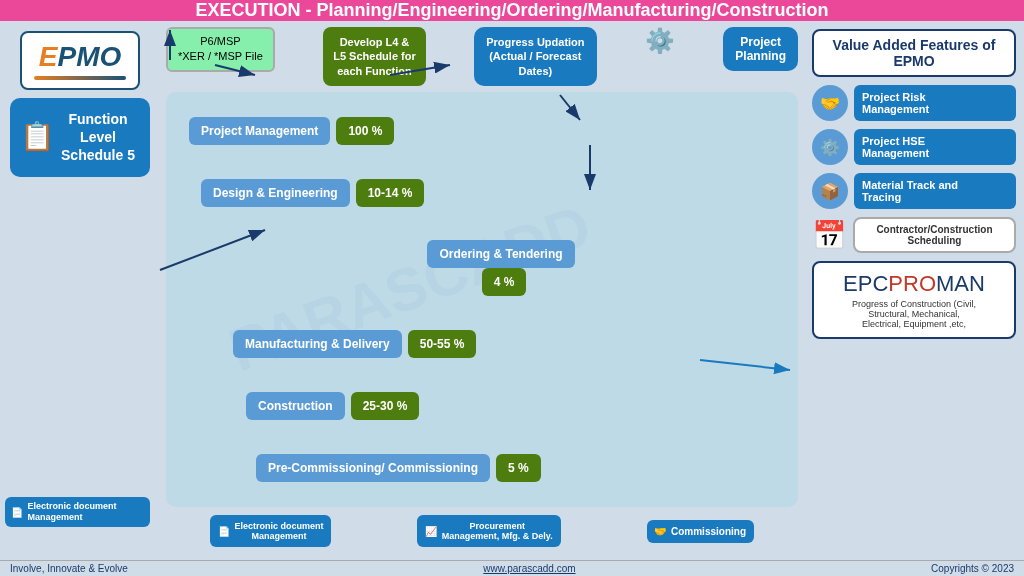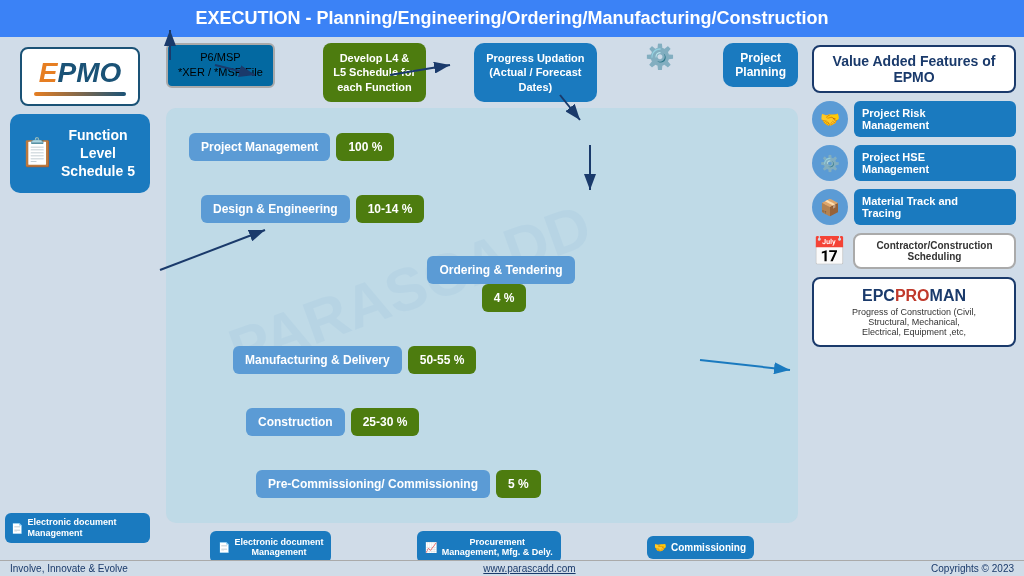--- a/index.html
+++ b/index.html
@@ -7,24 +7,24 @@
       font-family: Arial, sans-serif;
       background: #d0dce8;
       width: 1024px;
       height: 576px;
       overflow: hidden;
       position: relative;
     }
 
     
     .header {
-      background: #3b82f6;
-      color: white;
-      text-align: center;
-      padding: 8px 0;
+      background: #ec4899;
+      color: white;
+      text-align: center;
+      padding: 0 0;
       font-size: 18px;
       font-weight: bold;
     }
 
     
     .main {
       display: flex;
       width: 1024px;
       height: 536px;
       position: relative;
@@ -105,21 +105,21 @@
     
     .top-boxes {
       display: flex;
       justify-content: space-between;
       align-items: flex-start;
       margin-bottom: 6px;
       position: relative;
     }
 
     .p6-box {
-      background: #0369a1;
+      background: #86efac;
       border: 2px solid #aaa;
       border-radius: 6px;
       padding: 5px 10px;
       font-size: 11px;
       text-align: center;
       line-height: 1.4;
     }
 
     .develop-box {
       background: #4d7c0f;
@@ -284,22 +284,22 @@
 
     .epcproman-logo {
       background: white;
       border: 2px solid #1a3a6b;
       border-radius: 8px;
       padding: 8px;
       text-align: center;
     }
 
     .epcproman-title {
-      font-size: 16px;
-      font-weight: bold;
+      font-size: 22px;
+      font-weight: normal;
       color: #c0392b;
     }
 
     .epcproman-sub {
       font-size: 9px;
       color: #333;
       margin-top: 2px;
     }
 
     

